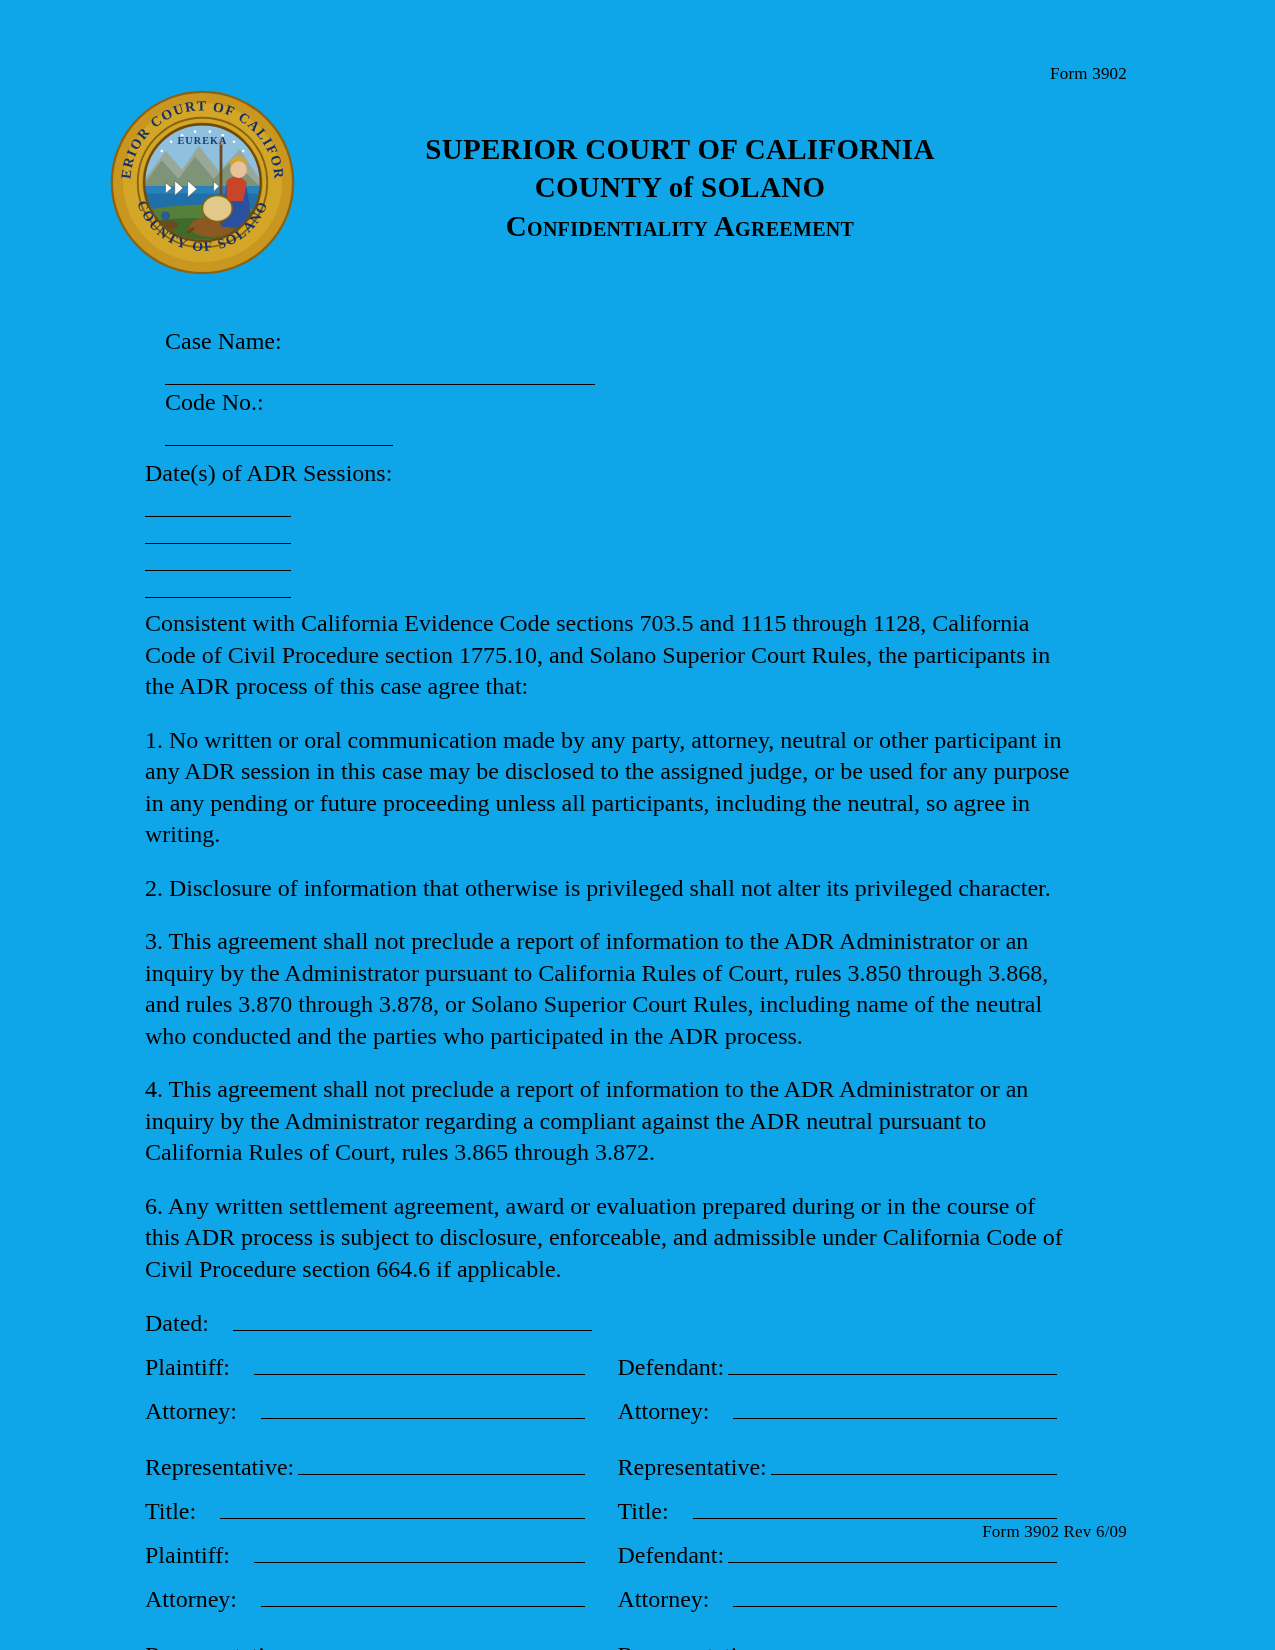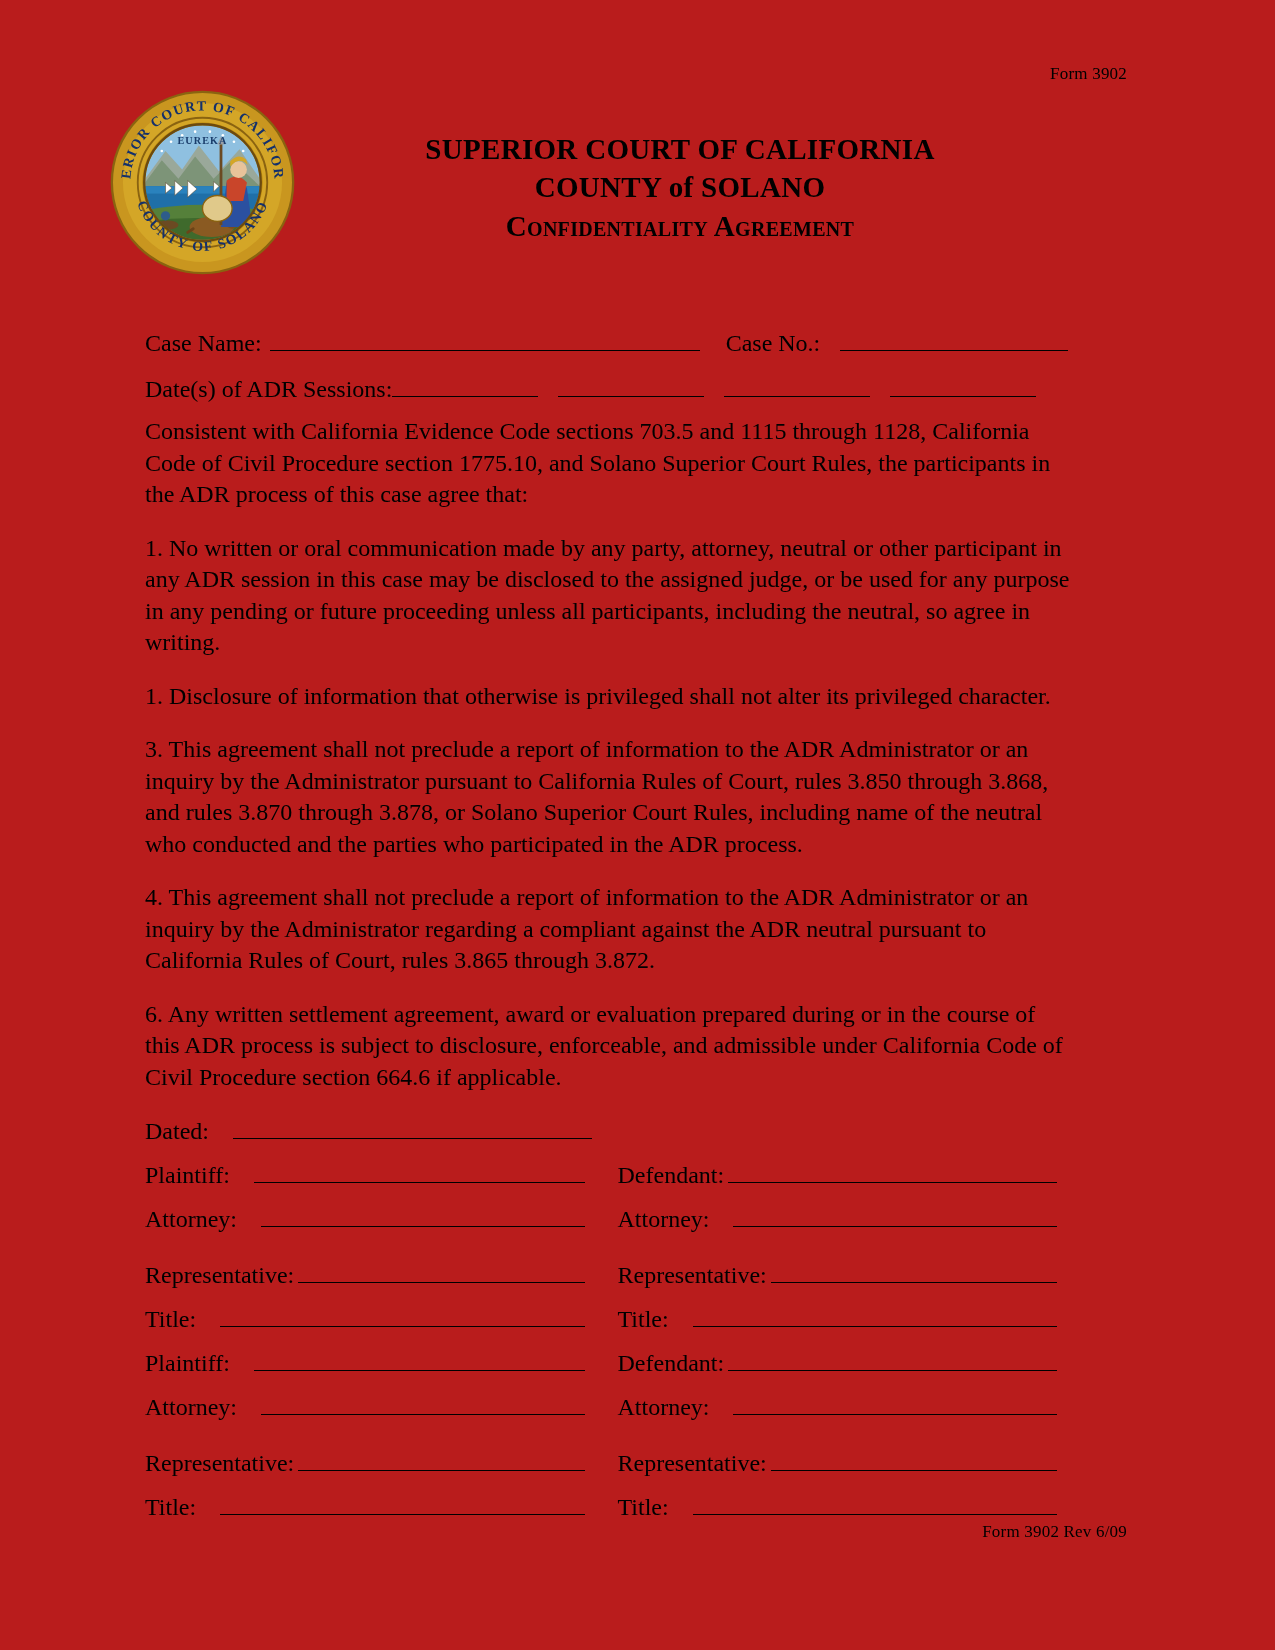--- a/index.html
+++ b/index.html
@@ -8,21 +8,21 @@
     background: #ffffff;
   }
   body {
     font-family: "Liberation Serif", "DejaVu Serif", serif;
     color: #000000;
   }
   .page {
     position: relative;
     width: 1275px;
     height: 1650px;
-    background: #b91c1c;
+    background: #0ea5e9;
     box-sizing: border-box;
     overflow: hidden;
   }
 
   
   .form-no-top {
     position: absolute;
     top: 64px;
     right: 148px;
     font-size: 17px;
@@ -71,20 +71,21 @@
     left: 145px;
     top: 324px;
     width: 930px;
   }
   .field-row {
     display: flex;
     align-items: baseline;
     font-size: 24px;
     line-height: 34px;
     margin-bottom: 10px;
+    flex-direction: column;
   }
   .field-label { white-space: nowrap; }
   .rule {
     border-bottom: 1.6px solid #000;
     height: 26px;
     margin: 0 6px;
   }
   .rule-casename { width: 430px; margin-left: 8px; margin-right: 26px; }
   .rule-caseno   { width: 228px; margin-left: 20px; }
   .rule-date     { width: 146px; margin-left: 0; margin-right: 20px; }
@@ -234,35 +235,35 @@
       <div class="title-line-2">COUNTY of SOLANO</div>
       <div class="title-line-3">Confidentiality Agreement</div>
     </div>
   </div>
 
   <div class="body-area">
 
     <div class="field-row">
       <span class="field-label">Case Name:</span>
       <span class="rule rule-casename"></span>
-      <span class="field-label">Case No.:</span>
+      <span class="field-label">Code No.:</span>
       <span class="rule rule-caseno"></span>
     </div>
 
     <div class="field-row">
       <span class="field-label">Date(s) of ADR Sessions:</span>
       <span class="rule rule-date"></span>
       <span class="rule rule-date"></span>
       <span class="rule rule-date"></span>
       <span class="rule rule-date"></span>
     </div>
 
     <p class="para intro">Consistent with California Evidence Code sections 703.5 and 1115 through 1128, California Code of Civil Procedure section 1775.10, and Solano Superior Court Rules, the participants in the ADR process of this case agree that:</p>
     <p class="para">1. No written or oral communication made by any party, attorney, neutral or other participant in any ADR session in this case may be disclosed to the assigned judge, or be used for any purpose in any pending or future proceeding unless all participants, including the neutral, so agree in writing.</p>
-    <p class="para">1. Disclosure of information that otherwise is privileged shall not alter its privileged character.</p>
+    <p class="para">2. Disclosure of information that otherwise is privileged shall not alter its privileged character.</p>
     <p class="para">3. This agreement shall not preclude a report of information to the ADR Administrator or an inquiry by the Administrator pursuant to California Rules of Court, rules 3.850 through 3.868, and rules 3.870 through 3.878, or Solano Superior Court Rules, including name of the neutral who conducted and the parties who participated in the ADR process.</p>
     <p class="para">4. This agreement shall not preclude a report of information to the ADR Administrator or an inquiry by the Administrator regarding a compliant against the ADR neutral pursuant to California Rules of Court, rules 3.865 through 3.872.</p>
     <p class="para">6. Any written settlement agreement, award or evaluation prepared during or in the course of this ADR process is subject to disclosure, enforceable, and admissible under California Code of Civil Procedure section 664.6 if applicable.</p>
 
     <div class="sig-block">
 
       <div class="sig-row">
         <div class="sig-cell gap-wide">
           <span class="lab">Dated:</span>
           <span class="ln"></span>

